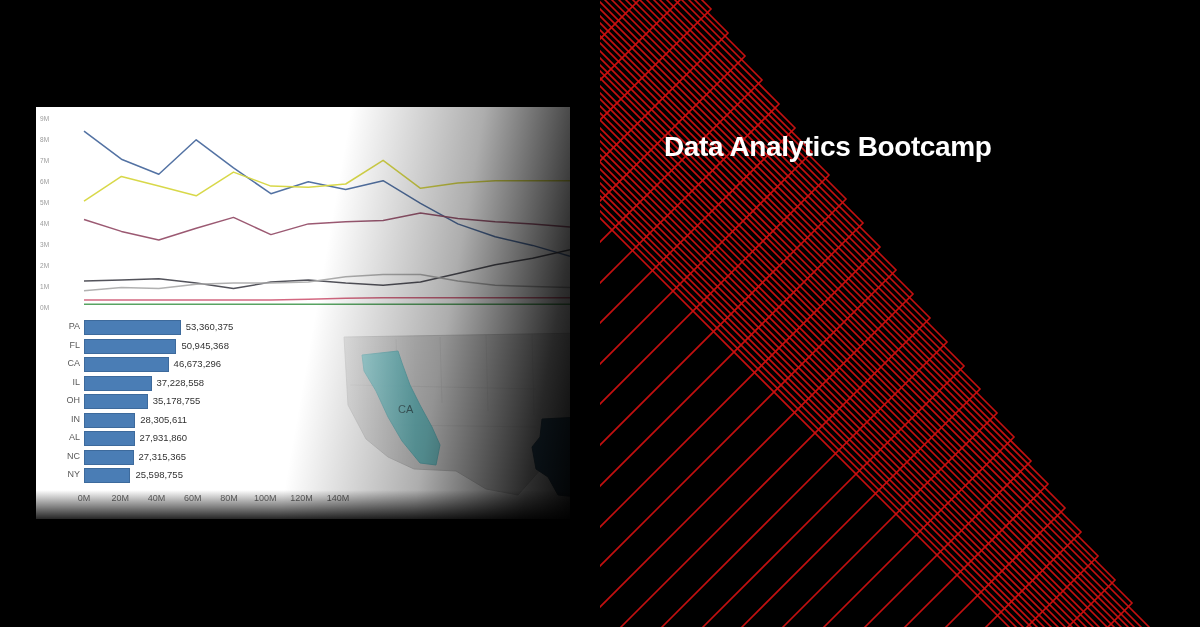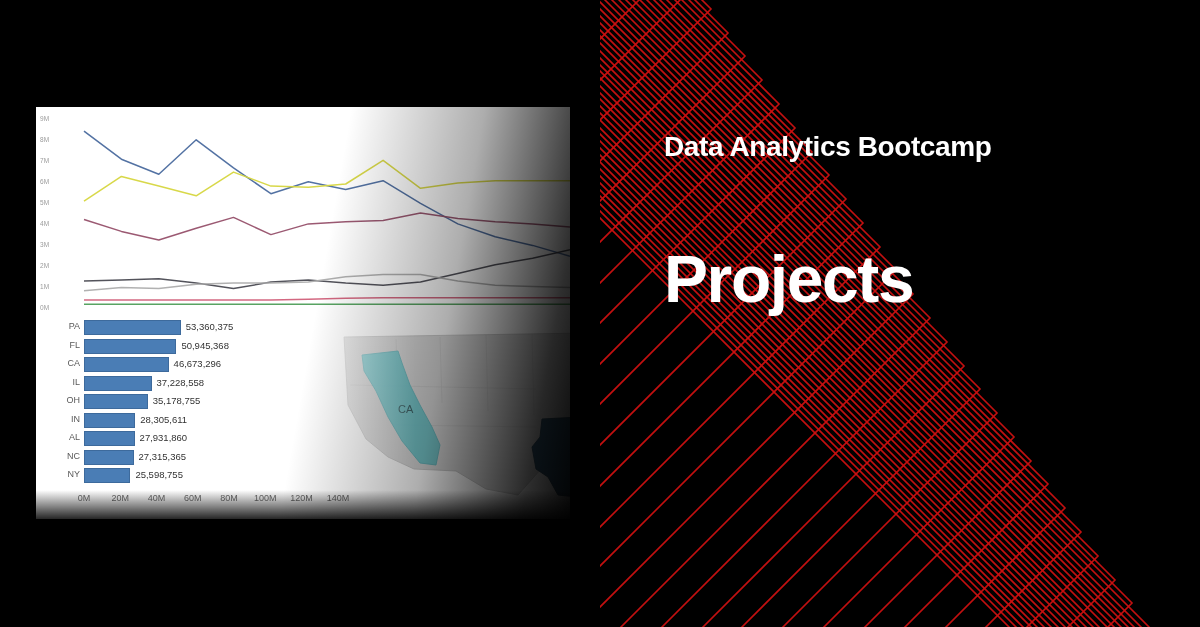--- a/index.html
+++ b/index.html
@@ -226,17 +226,16 @@
         <polyline points="-665,-469 835,1031 -665,2531" fill="none" stroke="#cc1111" stroke-width="1.6" opacity="0.95"></polyline>
         <polyline points="-649,-445 851,1055 -649,2555" fill="none" stroke="#cc1111" stroke-width="1.6" opacity="0.95"></polyline>
         <polyline points="-632,-421 868,1079 -632,2579" fill="none" stroke="#cc1111" stroke-width="1.6" opacity="0.95"></polyline>
         <polyline points="-615,-397 885,1103 -615,2603" fill="none" stroke="#cc1111" stroke-width="1.6" opacity="0.95"></polyline>
       </svg>
   </div>
 
   <div class="txt-block">
     <p class="eyebrow">Data Analytics Bootcamp</p>
     <h1 class="headline">
-      <span>Projects</span>
     </h1>
   </div>
 
 </div>
 
 </body></html>

